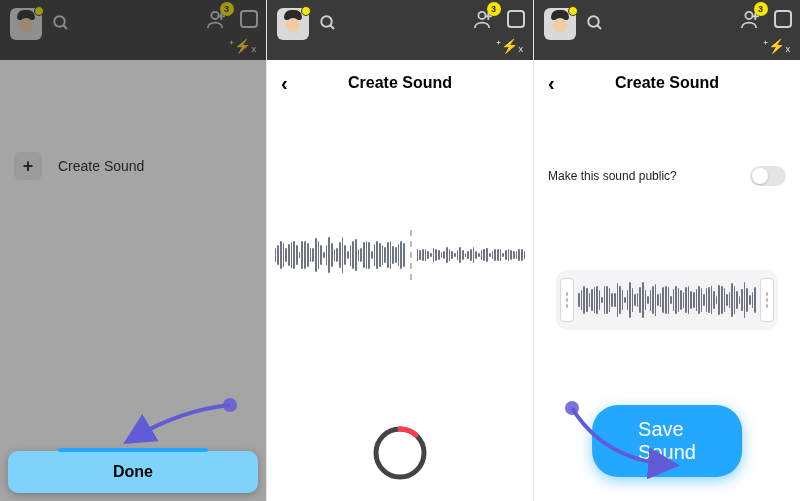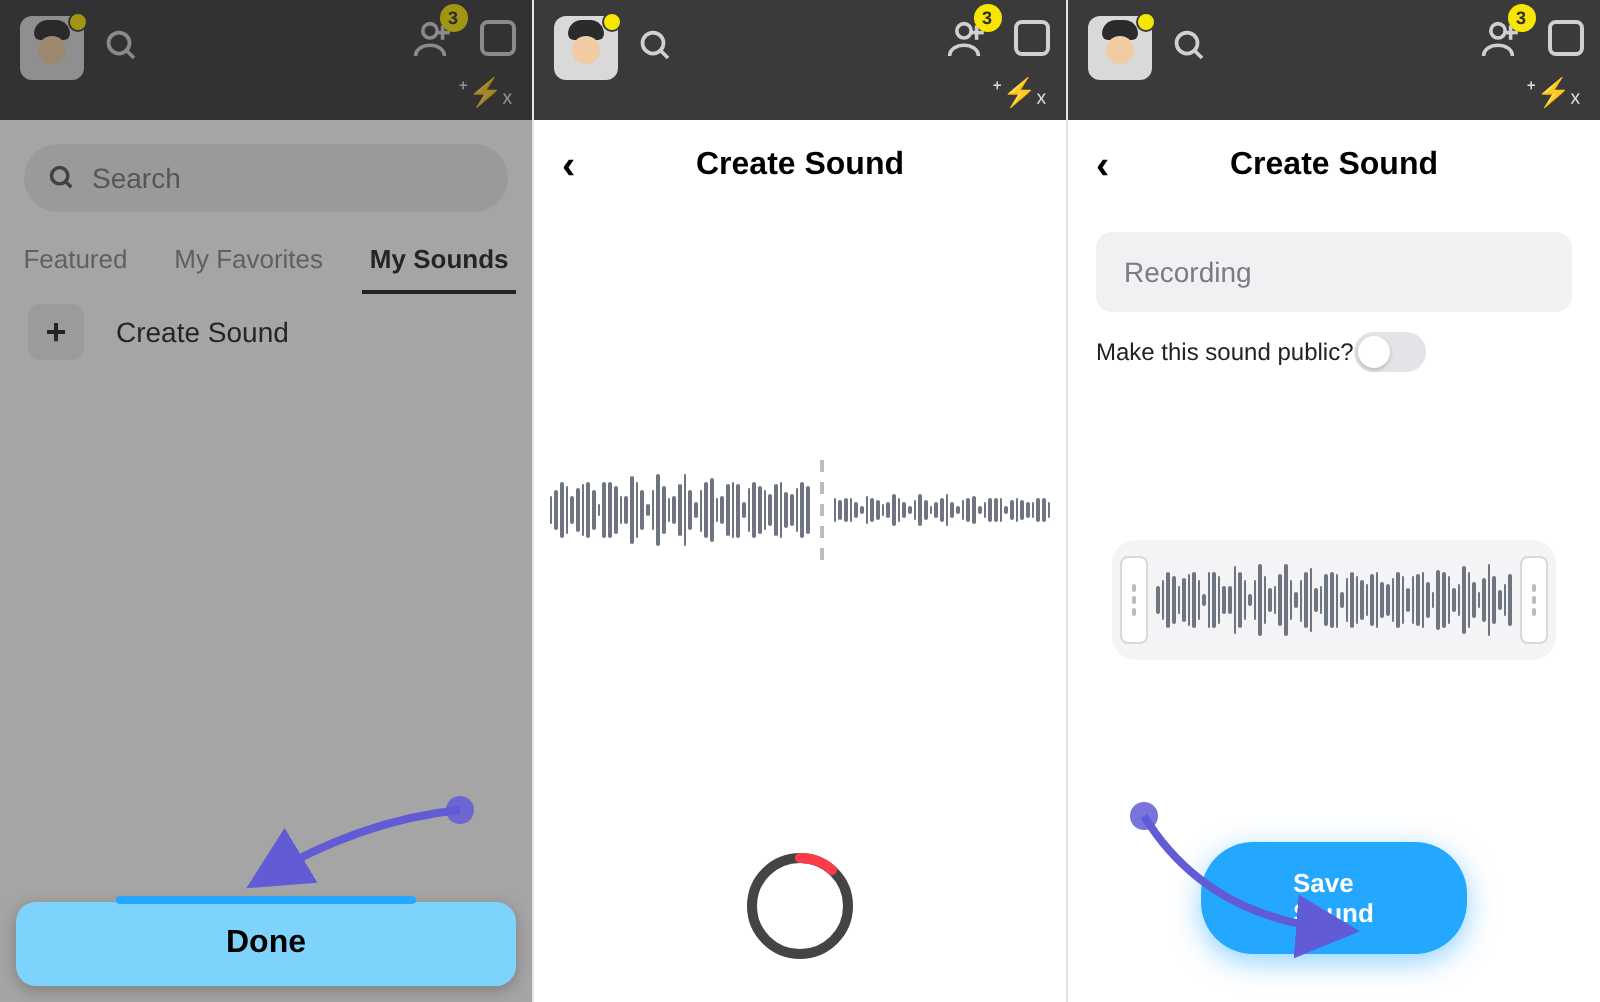--- a/index.html
+++ b/index.html
@@ -50,31 +50,31 @@
   .wave { position:absolute; left:8px; right:8px; display:flex; align-items:center; justify-content:center; gap:1px; }
   .wave .bar { width:2px; background:#6f7481; border-radius:1px; }
   .wave .cursor { width:0; border-left:2px dashed #bbb; height:50px; margin:0 4px; }
 
   
   .rec-ring { position:absolute; bottom:20px; left:50%; transform:translateX(-50%); width:56px; height:56px; }
   .rec-ring svg { width:56px; height:56px; }
 
   
   .name-card { position:absolute; top:116px; left:14px; right:14px; height:40px; background:#f1f1f3; border-radius:8px; display:flex; align-items:center; padding:0 14px; color:#7a7a80; font-size:14px; }
-  .pub-row { position:absolute; top:166px; left:14px; right:14px; display:flex; align-items:center; justify-content:flex-start; font-size:12px; color:#222; }
+  .pub-row { position:absolute; top:166px; left:14px; right:14px; display:flex; align-items:center; justify-content:space-between; font-size:12px; color:#222; }
   .toggle { width:36px; height:20px; background:#e4e4e8; border-radius:10px; position:relative; }
   .toggle::after { content:""; position:absolute; left:2px; top:2px; width:16px; height:16px; background:#fff; border-radius:50%; box-shadow:0 1px 2px rgba(0,0,0,.2);}
 
   .wave-card { position:absolute; top:270px; left:22px; right:22px; height:60px; background:#f4f4f6; border-radius:12px; display:flex; align-items:center; justify-content:center; }
   .wave-card .handle { position:absolute; width:14px; height:44px; background:#fff; border:1px solid #d8d8dd; border-radius:4px; display:flex; flex-direction:column; align-items:center; justify-content:center; gap:2px;}
   .wave-card .handle .dotln { width:2px; height:4px; background:#bbb; border-radius:1px;}
   .wave-card .handle.left { left:4px; }
   .wave-card .handle.right { right:4px; }
 
-  .save-btn { position:absolute; bottom:24px; left:50%; transform:translateX(-50%); background:#23a7ff; color:#fff; font-weight:700; font-size:13px; padding:13px 46px; border-radius:26px; box-shadow:0 4px 14px rgba(35,167,255,.5);}
+  .save-btn { position:absolute; bottom:24px; left:50%; transform:translateX(-50%); background:#23a7ff; color:#fff; font-weight:400; font-size:20px; padding:13px 46px; border-radius:26px; box-shadow:0 4px 14px rgba(35,167,255,.5);}
 
   
   .arrow { position:absolute; pointer-events:none; }
   .arrow svg { overflow:visible; }
 
   .mag svg, .top-search svg { display:block; }
 </style>
 </head>
 <body>
 
@@ -103,34 +103,20 @@
               <line x1="19" y1="3" x2="19" y2="11"></line>
               <line x1="15" y1="7" x2="23" y2="7"></line>
             </svg>
           <span class="badge3">3</span>
         </span>
         <span class="frame-icon"></span>
       </div>
       <span class="flash">⁺⚡ₓ</span>
     </div>
 
-    <div class="searchbox">
-      <span class="mag">
-        <svg width="14" height="14" viewBox="0 0 24 24" fill="none" stroke="#555" stroke-width="3">
-            <circle cx="10" cy="10" r="7"></circle>
-            <line x1="20" y1="20" x2="15" y2="15"></line>
-          </svg>
-      </span>
-      <span>Search</span>
-    </div>
-    <div class="tabs">
-      <div class="tab">Featured</div>
-      <div class="tab">My Favorites</div>
-      <div class="tab active">My Sounds</div>
-    </div>
     <div class="create-row">
       <div class="plus">+</div>
       <span>Create Sound</span>
     </div>
 
     <div class="dim-overlay"></div>
 
     <div class="sheet">
       <div class="done-card">Done</div>
     </div>
@@ -307,23 +293,20 @@
         <span class="frame-icon"></span>
       </div>
       <span class="flash">⁺⚡ₓ</span>
     </div>
 
     <div class="cs-head">
       <span class="back">‹</span>
       <span class="title">Create Sound</span>
     </div>
 
-    <div class="name-card">
-      <span>Recording</span>
-    </div>
     <div class="pub-row">
       <span>Make this sound public?</span>
       <div class="toggle"></div>
     </div>
 
     <div class="wave-card">
       <div class="handle left">
           <span class="dotln"></span>
           <span class="dotln"></span>
           <span class="dotln"></span>

